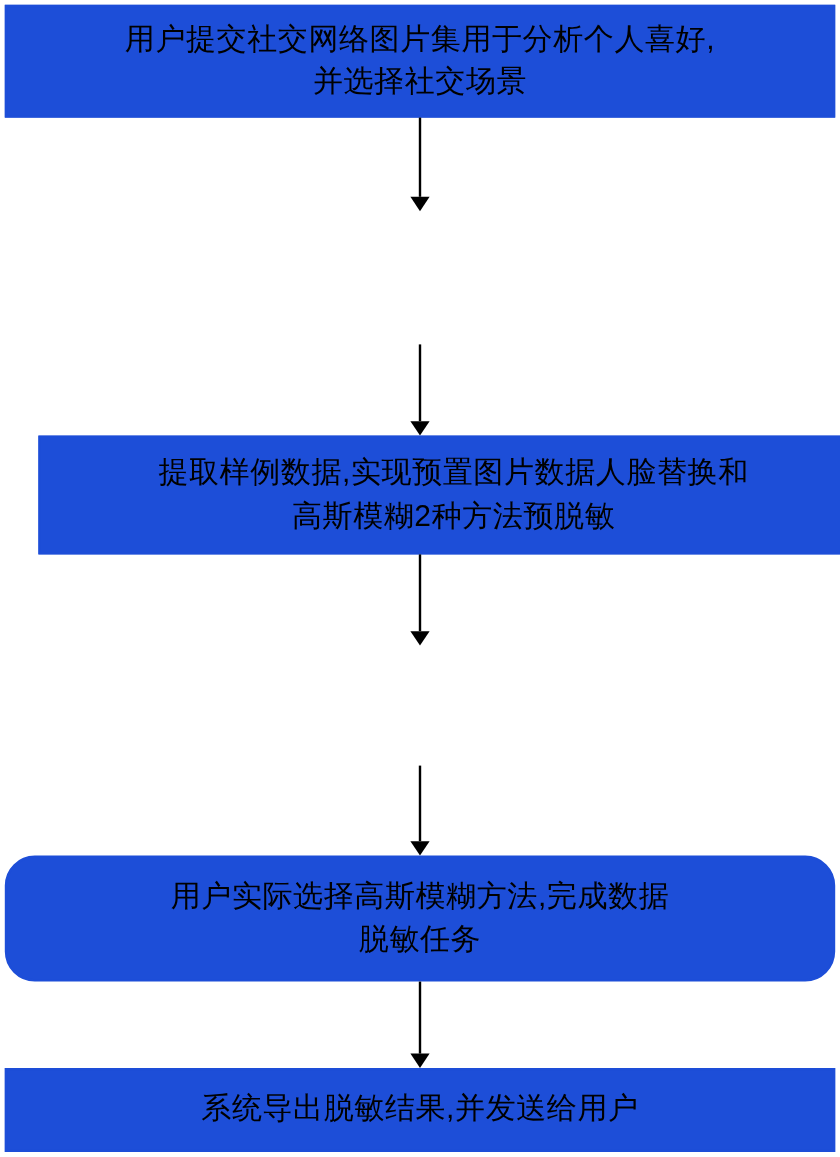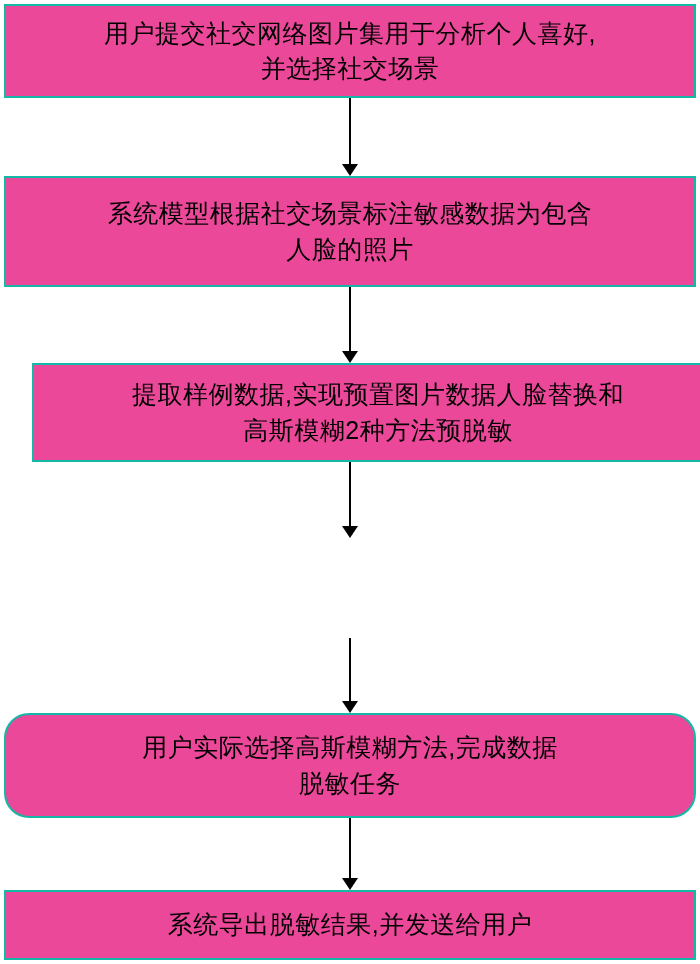--- a/index.html
+++ b/index.html
@@ -18,22 +18,22 @@
     position: relative;
     width: 700px;
     height: 964px;
     box-sizing: border-box;
   }
   .node {
     position: absolute;
     left: 4px;
     width: 692px;
     box-sizing: border-box;
-    border: 2px solid #14b8a6;
-    background: #ec4899;
+    border: 2px solid #1d4ed8;
+    background: #1d4ed8;
     display: flex;
     align-items: center;
     justify-content: center;
     text-align: center;
   }
   .node-text {
     display: block;
     width: 100%;
     font-size: 25px;
     line-height: 1.42;
@@ -84,24 +84,20 @@
 <div id="flowchart">
 
   <div class="node n0">
     <span class="node-text">用户提交社交网络图片集用于分析个人喜好,
 并选择社交场景</span>
   </div>
 
   <div class="connector c0"></div>
   <div class="arrowhead a0"></div>
 
-  <div class="node n1">
-    <span class="node-text">系统模型根据社交场景标注敏感数据为包含
-人脸的照片</span>
-  </div>
 
   <div class="connector c1"></div>
   <div class="arrowhead a1"></div>
 
   <div class="node n2">
     <span class="node-text">提取样例数据,实现预置图片数据人脸替换和
 高斯模糊2种方法预脱敏</span>
   </div>
 
   <div class="connector c2"></div>

